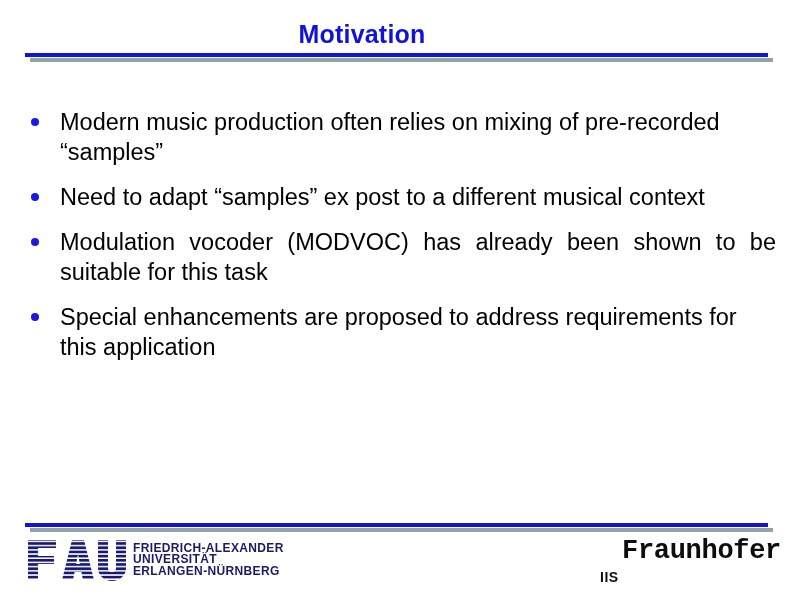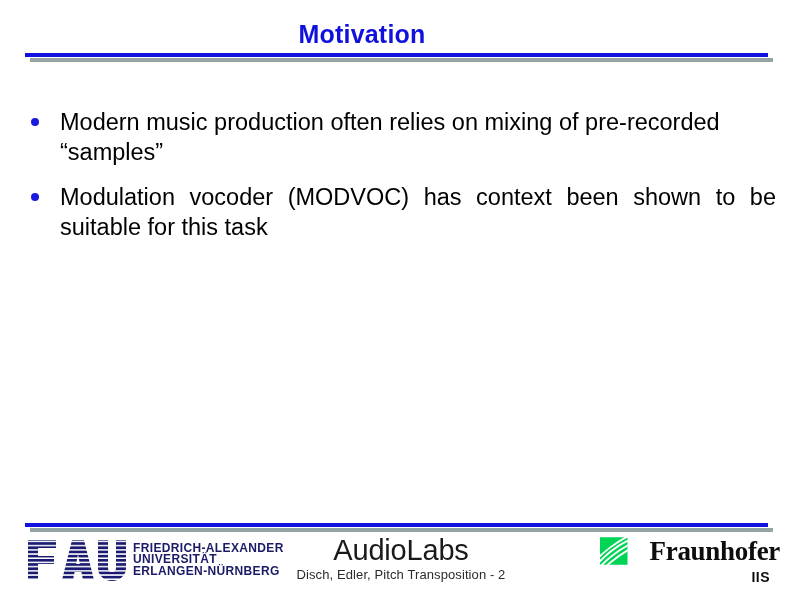--- a/index.html
+++ b/index.html
@@ -178,29 +178,28 @@
   }
   .fh-row {
     display: flex;
     align-items: center;
   }
   .fh-mark {
     display: block;
   }
   .fh-name {
     margin-left: 22px;
-    font-family: Liberation Serif, serif;
+    font-family: Liberation Mono, monospace;
     font-size: 27px;
     font-weight: bold;
     color: #0d0d0d;
     line-height: 30px;
     letter-spacing: -0.3px;
   }
   .fh-iis {
-    text-align: right;
     padding-right: 10px;
     margin-top: 3px;
     font-family: "Liberation Sans Narrow", "Liberation Sans", sans-serif;
     font-size: 14px;
     font-weight: bold;
     color: #0d0d0d;
     letter-spacing: 0.5px;
   }
 </style>
 </head>
@@ -217,27 +216,35 @@
     <div class="rule-blue"></div>
   </div>
 
   <div class="body-list">
 
     <div class="bullet-row">
       <span class="bullet-marker"></span>
       <span class="bullet-text">Modern music production often relies on mixing of pre-recorded “samples”</span>
     </div>
 
+    <div class="bullet-row">
+      <span class="bullet-marker"></span>
+      <span class="bullet-text">Need to adapt “samples” ex post to a different musical context</span>
+    </div>
 
 
     <div class="bullet-row justify">
       <span class="bullet-marker"></span>
-      <span class="bullet-text">Modulation vocoder (MODVOC) has context been shown to be suitable for this task</span>
-    </div>
-
+      <span class="bullet-text">Modulation vocoder (MODVOC) has already been shown to be suitable for this task</span>
+    </div>
+
+    <div class="bullet-row">
+      <span class="bullet-marker"></span>
+      <span class="bullet-text">Special enhancements are proposed to address requirements for this application</span>
+    </div>
 
   </div>
 
   <div class="rule-wrap rule-bottom">
     <div class="rule-shadow"></div>
     <div class="rule-blue"></div>
   </div>
 
   <div class="footer">
 
@@ -262,24 +269,20 @@
         </defs>
         <rect x="0" y="0" width="100" height="44" fill="url(#fauStripes)" mask="url(#fauMask)"></rect>
       </svg>
       <div class="fau-words">
         <div>FRIEDRICH-ALEXANDER</div>
         <div>UNIVERSITÄT</div>
         <div>ERLANGEN-NÜRNBERG</div>
       </div>
     </div>
 
-    <div class="audiolabs">
-      <div class="audiolabs-name">AudioLabs</div>
-      <div class="audiolabs-sub">Disch, Edler, Pitch Transposition - 2</div>
-    </div>
 
     <div class="fraunhofer">
       <div class="fh-row">
         <svg class="fh-mark" width="30" height="30" viewBox="0 0 30 30" aria-hidden="true">
           <rect x="0" y="0" width="30" height="30" fill="#00d455"></rect>
           <g stroke="#ffffff" fill="none" stroke-width="2">
             <path d="M-4,30 C6,20 16,10 34,2"></path>
             <path d="M-4,24 C6,15 16,6 34,-3"></path>
             <path d="M-4,36 C6,26 16,16 34,7"></path>
             <path d="M-4,42 C6,32 16,22 34,12"></path>

